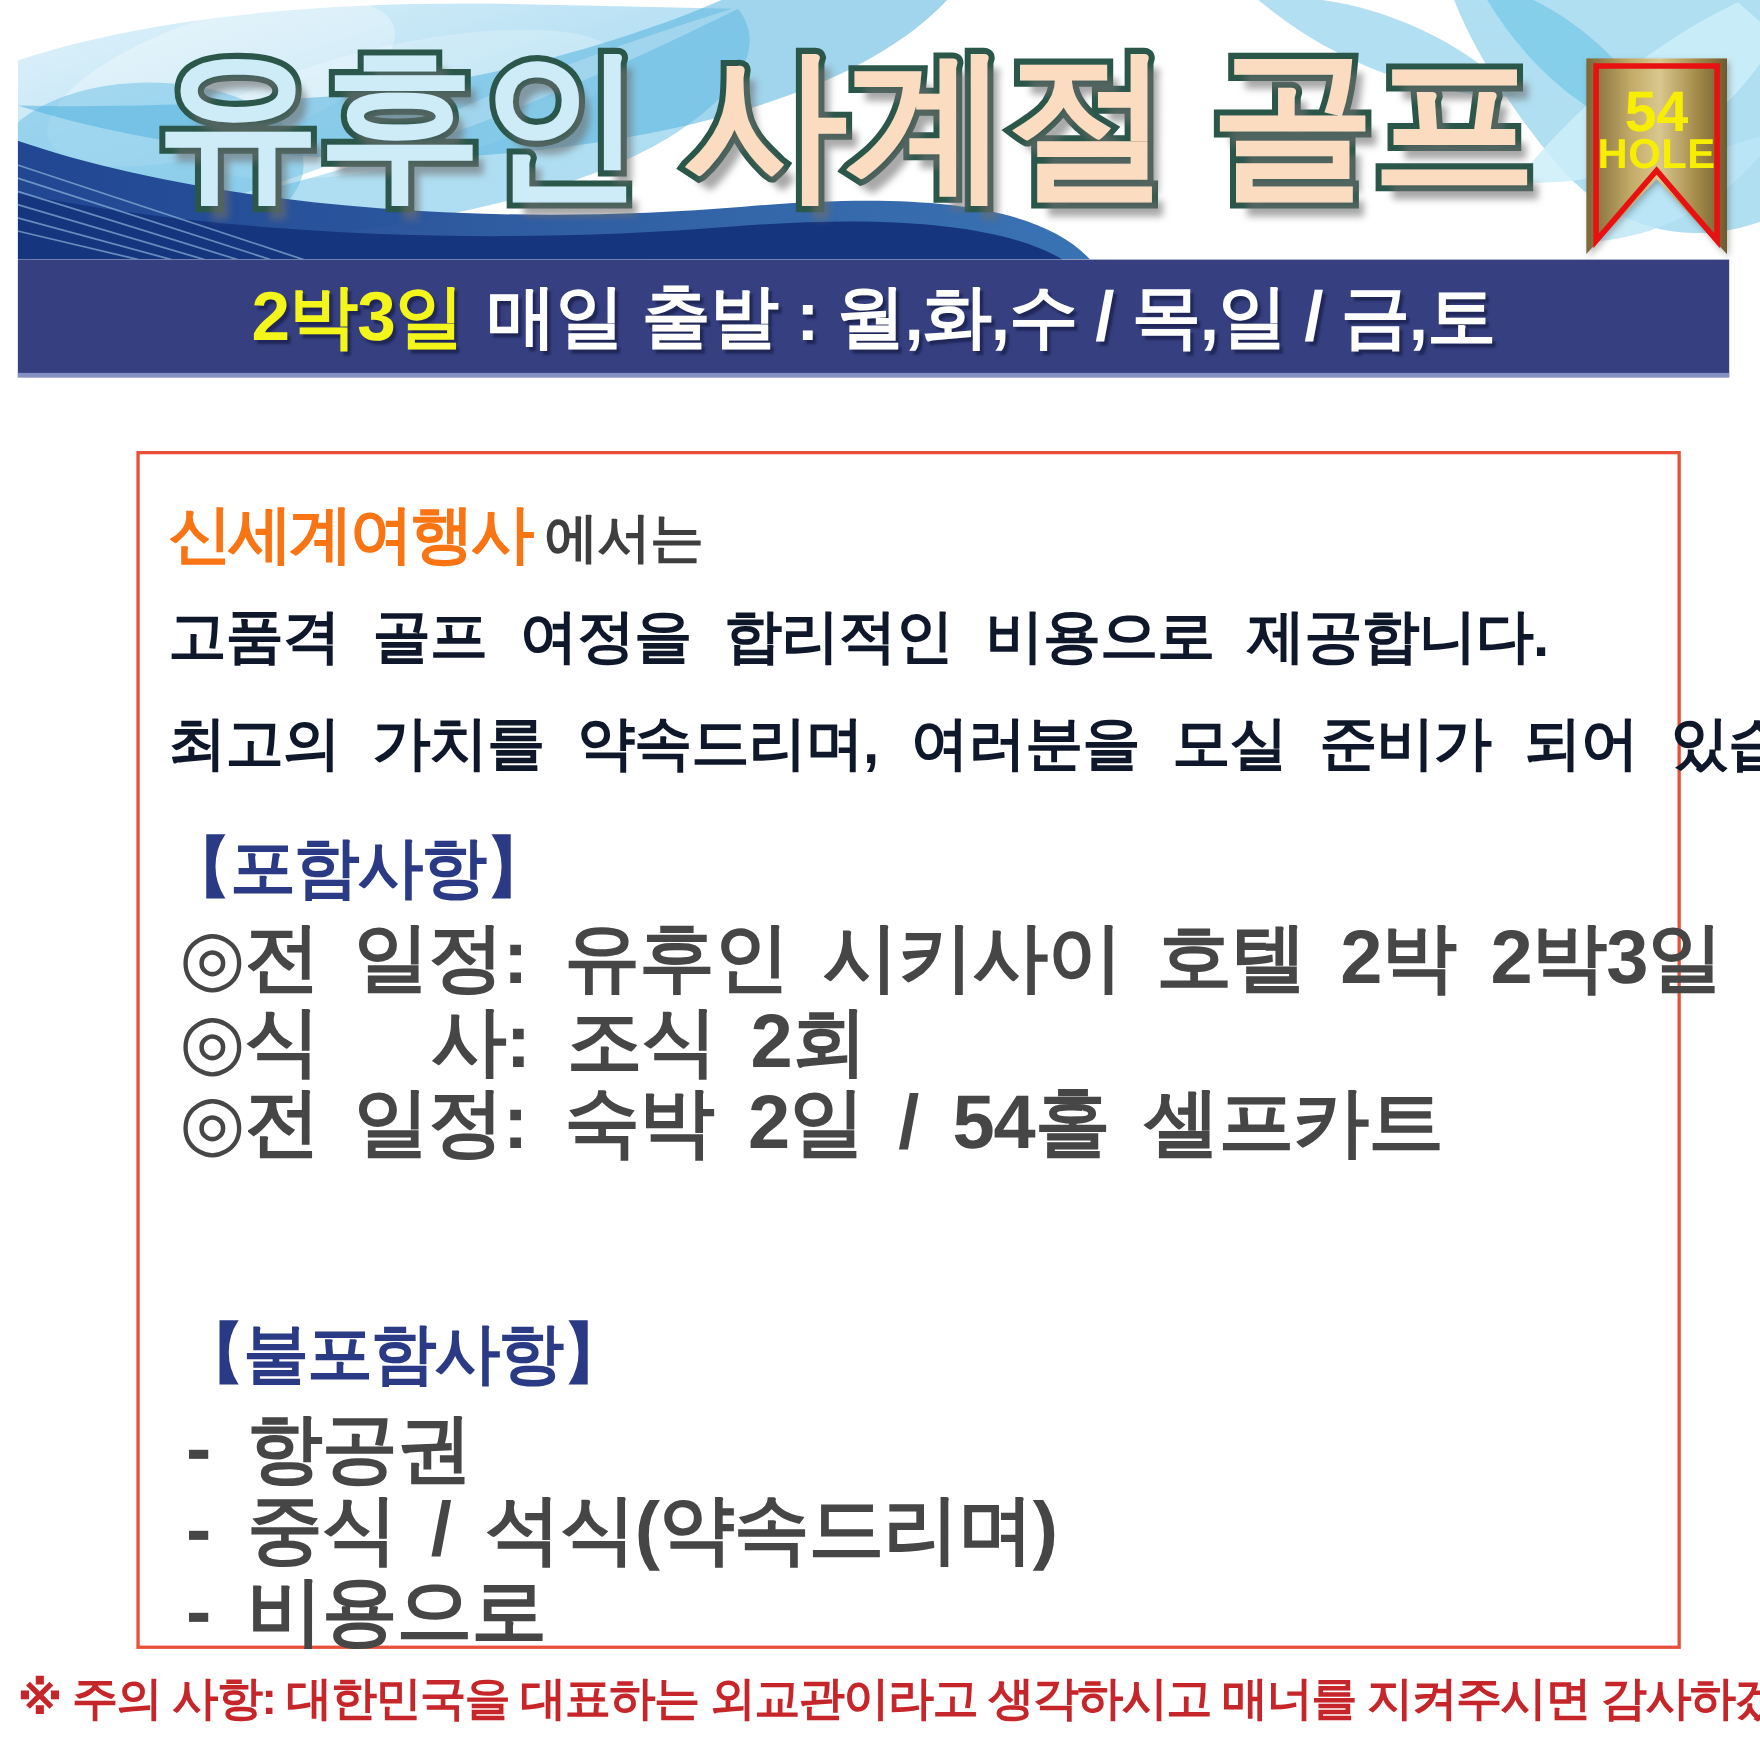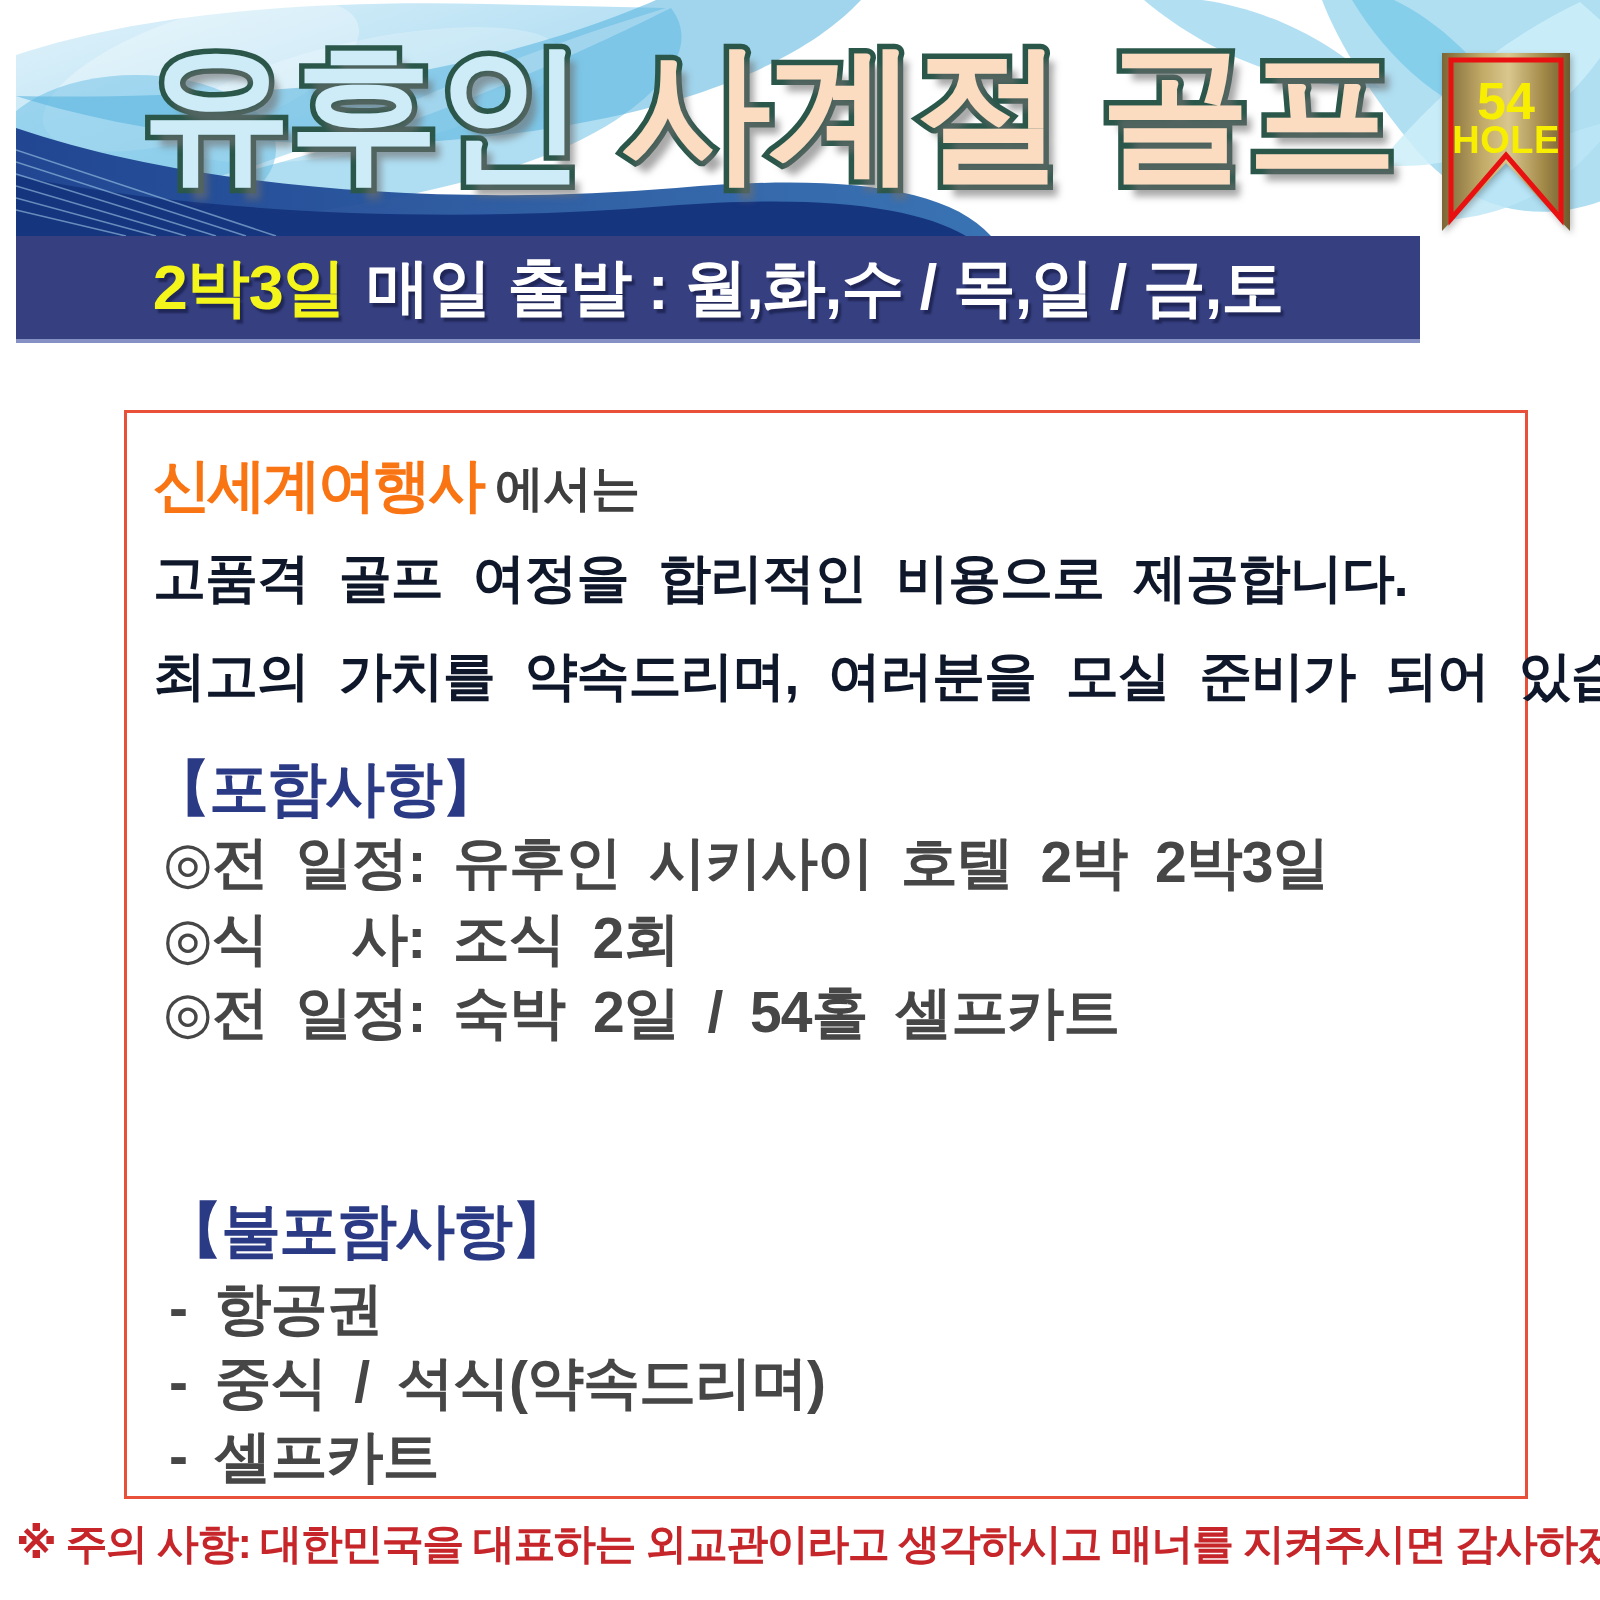--- a/index.html
+++ b/index.html
@@ -19,21 +19,21 @@
   }
   .title .t1{color:#cdecf8;}
   .title .t2{color:#fbdcc1;margin-left:38px;}
   .ribbon{position:absolute;left:1426px;top:53px;width:128px;height:178px;
     filter:drop-shadow(2px 3px 3px rgba(0,0,0,0.25));}
   .ribbon text{font-family:"Liberation Sans","DejaVu Sans",sans-serif;font-weight:bold;fill:#f8ef00;}
   .r1{font-size:52px;}
   .r2{font-size:38px;letter-spacing:0.5px;}
   
   .banner{
-    position:absolute;left:0;top:236px;width:1404px;height:103px;background:#363f80;
+    position:absolute;left:0;top:236px;width:1556px;height:103px;background:#363f80;
     border-bottom:4px solid #8590c4;display:flex;align-items:center;justify-content:center;
     font-size:63px;letter-spacing:-1px;white-space:nowrap;
     text-shadow:3px 4px 2px rgba(15,20,55,0.55);
   }
   .banner .hl{color:#f4f51b;}
   .banner .rest{color:#ffffff;margin-left:22px;}
   
   .box{
     position:absolute;left:108px;top:410px;width:1398px;height:1083px;
     border:3px solid #e8503a;background:#ffffff;
@@ -46,21 +46,21 @@
     letter-spacing:-1px;word-spacing:16px;white-space:nowrap;
   }
   .p1{top:130px;}
   .p2{top:228px;}
   .sec{
     position:absolute;margin:0;font-size:60px;color:#2b3a85;letter-spacing:-2px;white-space:nowrap;
   }
   .inc-h{left:24px;top:336px;}
   .exc-h{left:36px;top:778px;}
   .item{
-    position:absolute;font-size:57px;color:#464646;letter-spacing:-1px;
+    position:absolute;font-size:69px;color:#464646;letter-spacing:-1px;
     word-spacing:13px;white-space:nowrap;
   }
   .i0{left:36px;top:412px;}
   .i1{left:36px;top:488px;}
   .i2{left:36px;top:562px;}
   .i3{left:36px;top:637px;}
   .d0{left:42px;top:858px;}
   .d1{left:42px;top:932px;}
   .d2{left:42px;top:1006px;}
   
@@ -142,18 +142,18 @@
     <p class="para p2">최고의 가치를 약속드리며, 여러분을 모실 준비가 되어 있습니다.</p>
 
     <h2 class="sec inc-h">【포함사항】</h2>
     <div class="item i0">◎전 일정: 유후인 시키사이 호텔 2박 2박3일</div>
     <div class="item i1">◎식  사: 조식 2회</div>
     <div class="item i2">◎전 일정: 숙박 2일 / 54홀 셀프카트</div>
 
     <h2 class="sec exc-h">【불포함사항】</h2>
     <div class="item d0">- 항공권</div>
     <div class="item d1">- 중식 / 석식(약속드리며)</div>
-    <div class="item d2">- 셀프카트</div>
+    <div class="item d2">- 비용으로</div>
   </div>
 
   <div class="warning">※ 주의 사항: 대한민국을 대표하는 외교관이라고 생각하시고 매너를 지켜주시면 감사하겠습니다.</div>
 
 </div>
 
 </body></html>

